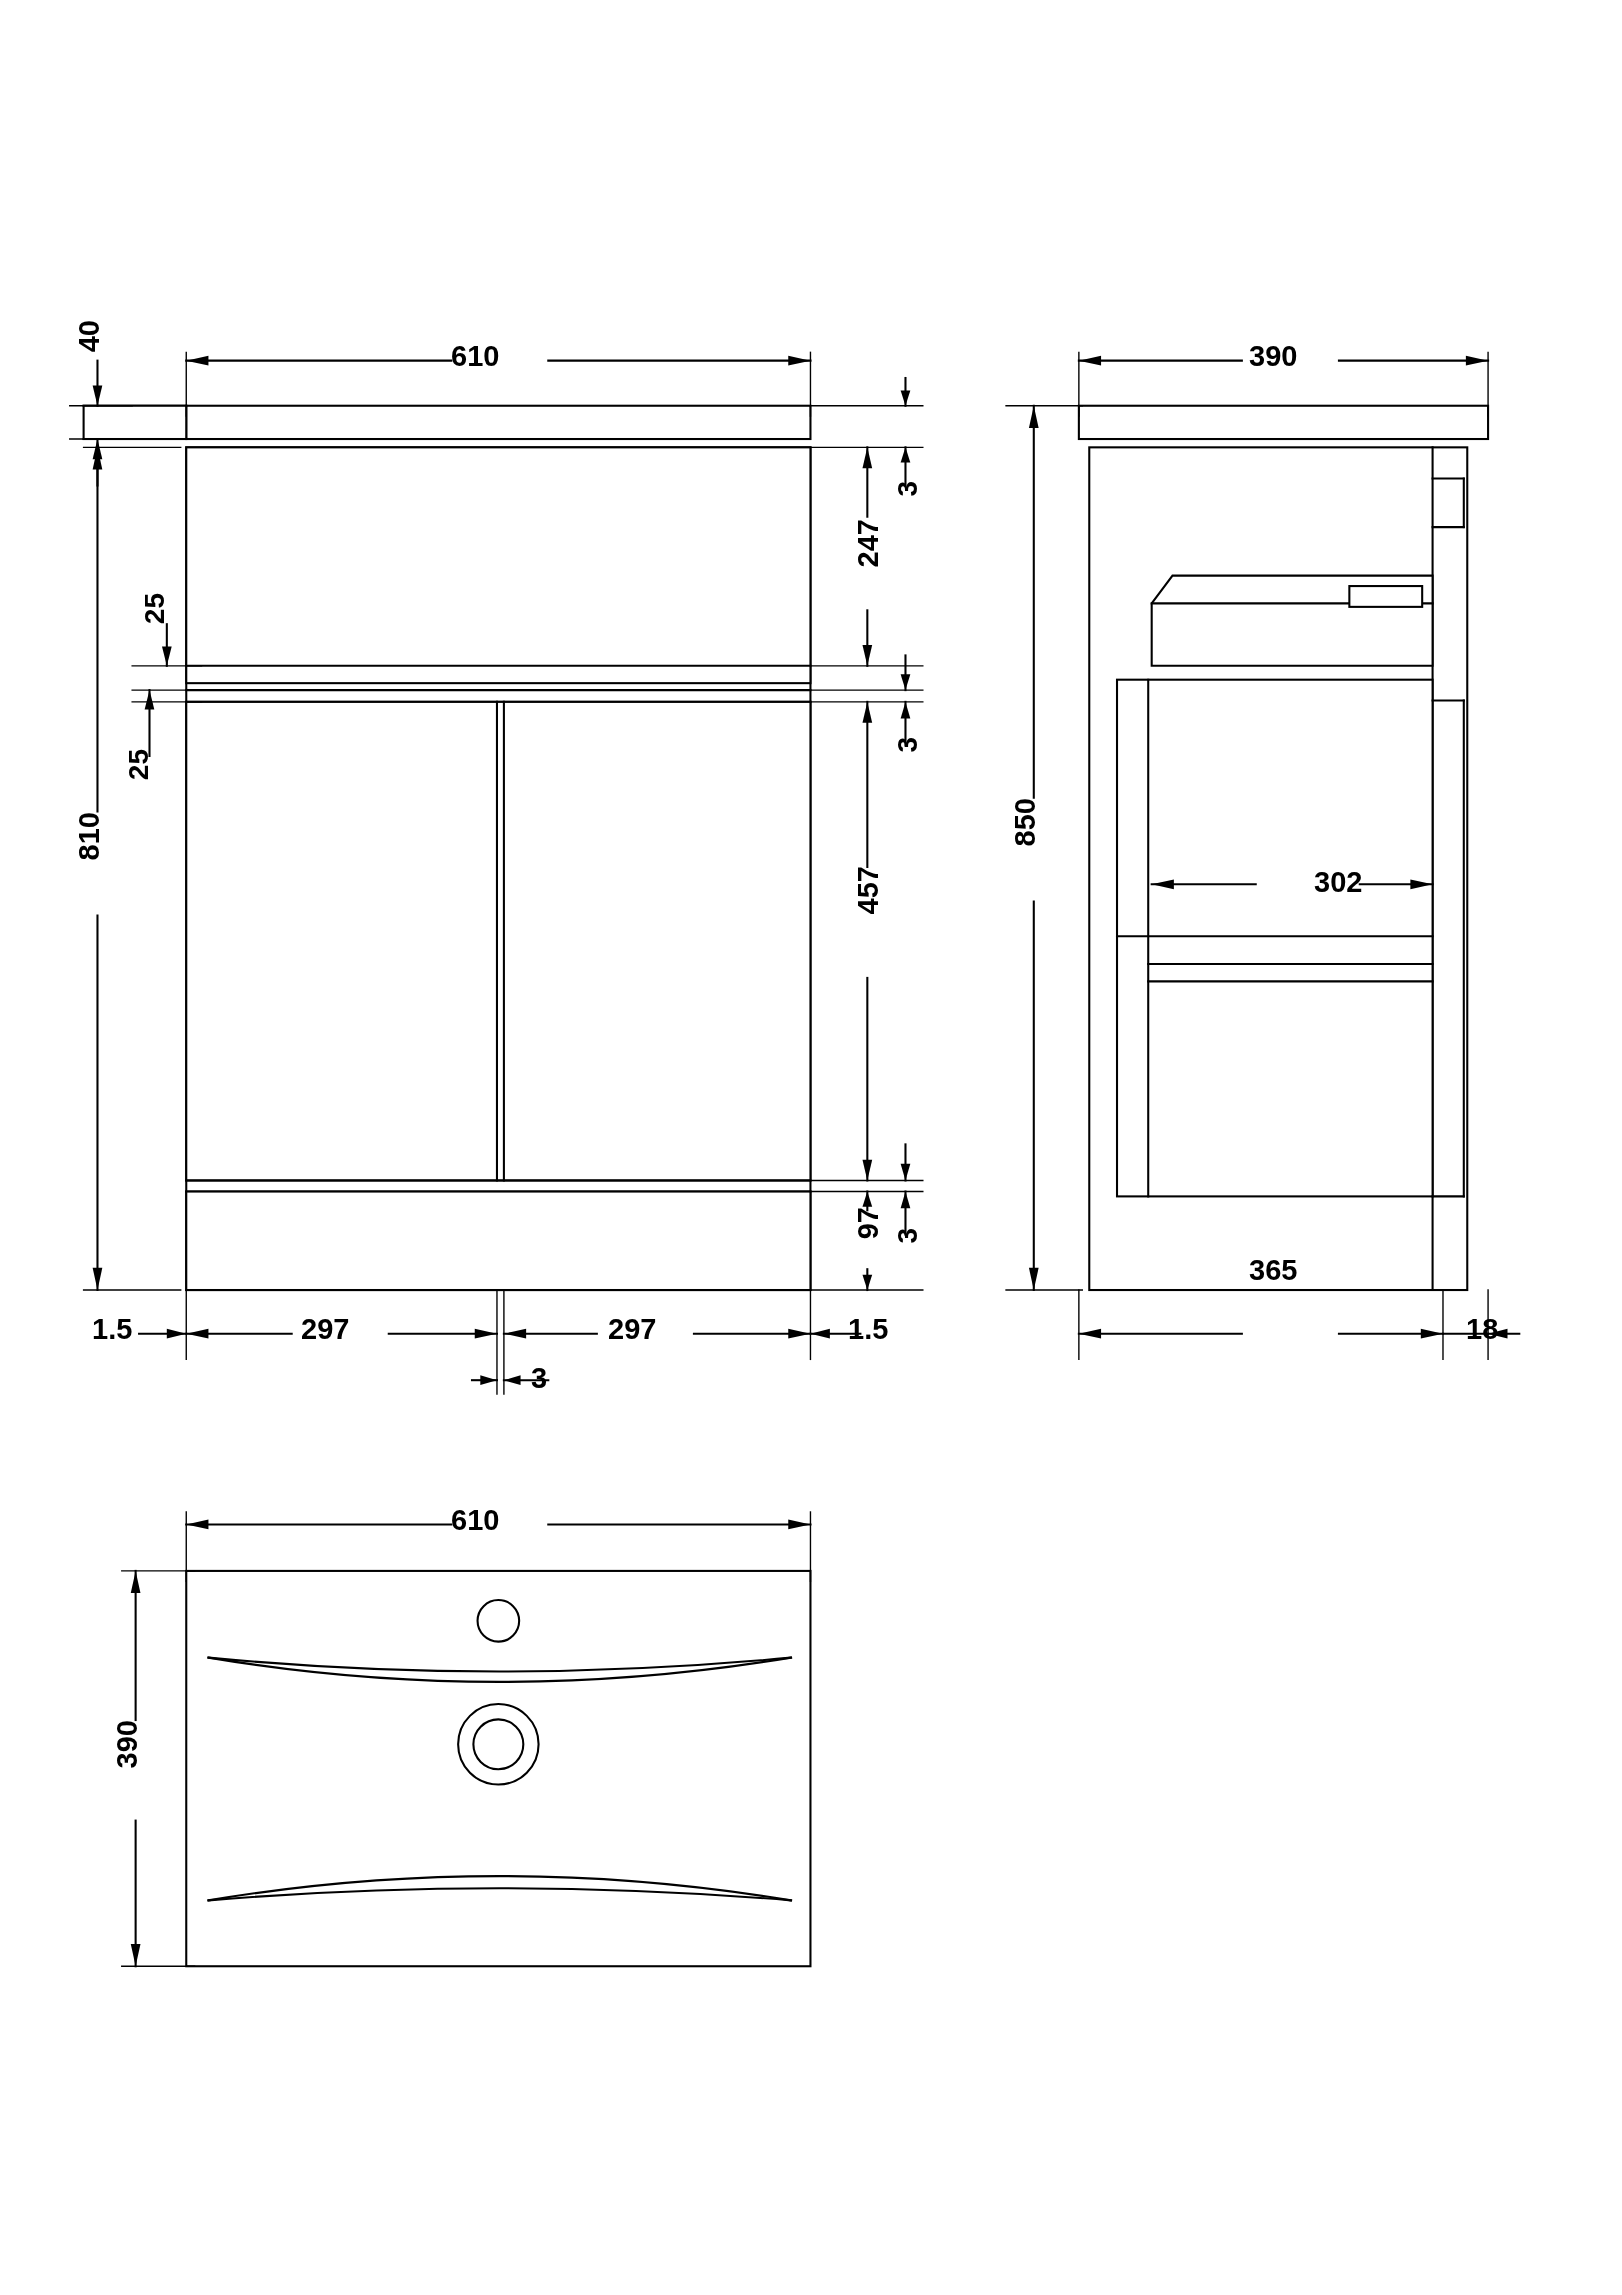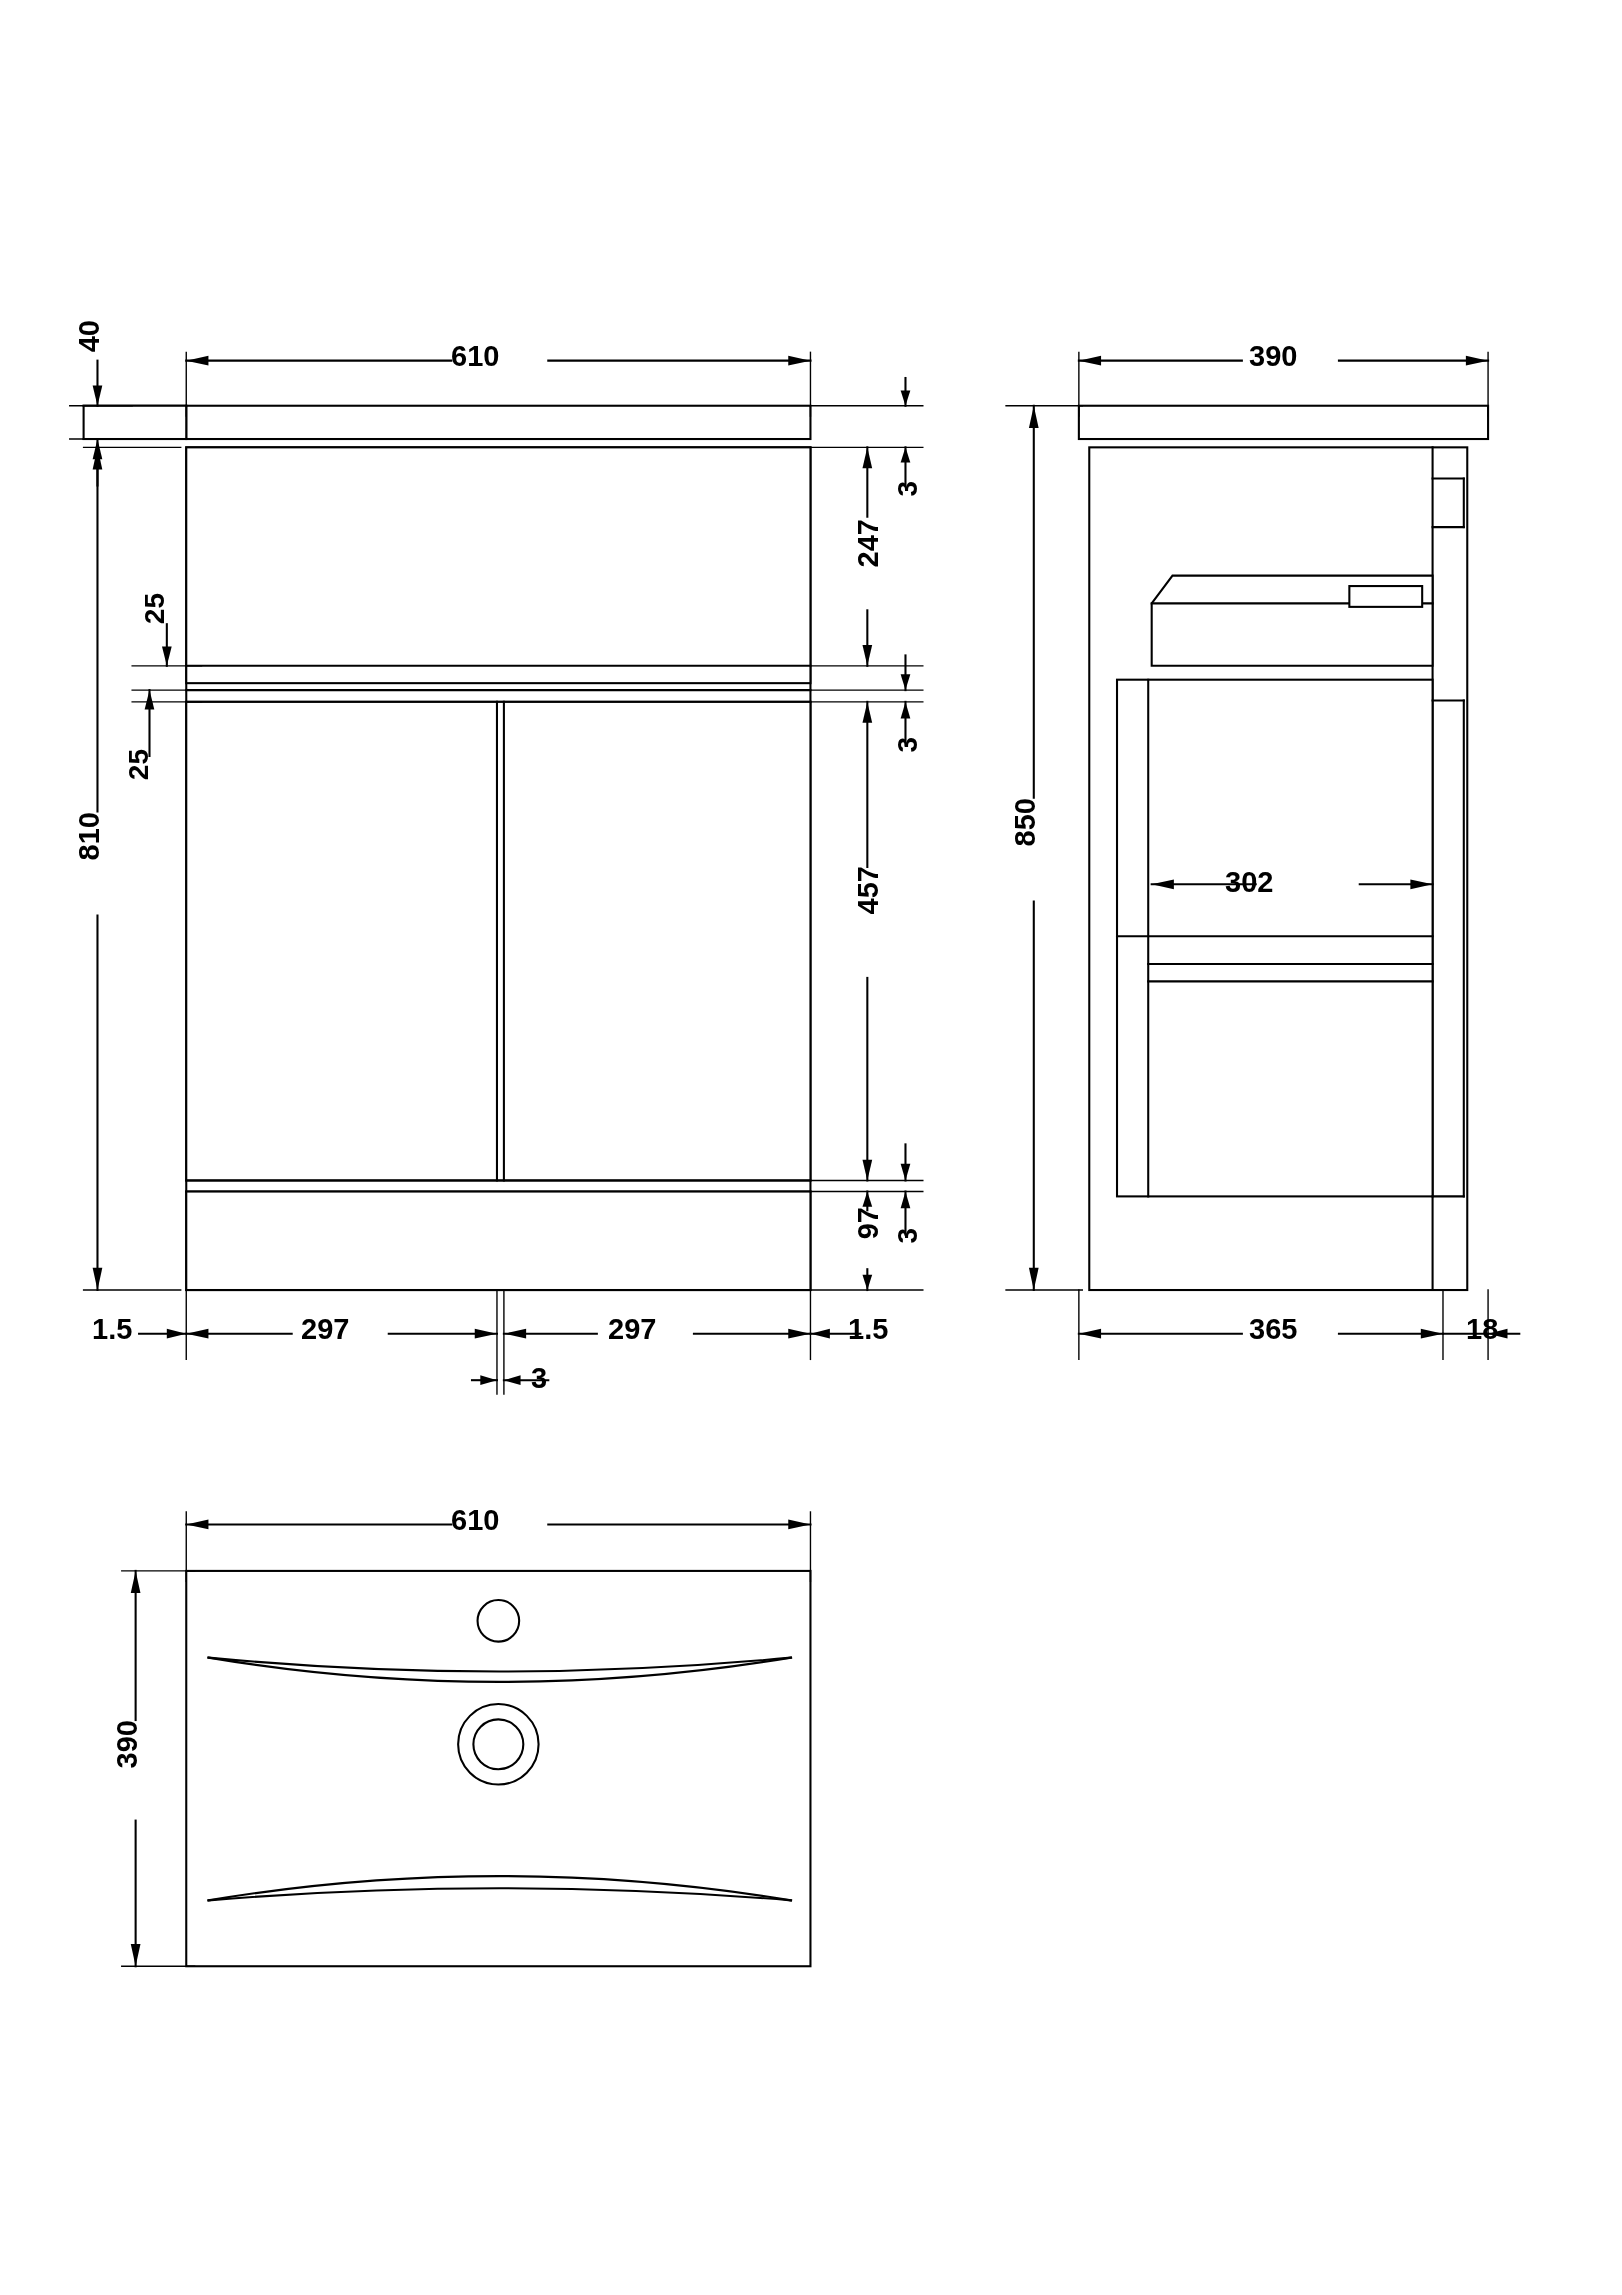--- a/index.html
+++ b/index.html
@@ -230,21 +230,21 @@
 <div class="dimlabel v" style="left:852px;top:1207px;font-size:29px;">97</div>
 
 <div class="dimlabel" style="left:92px;top:1313px;font-size:29px;">1.5</div>
 <div class="dimlabel" style="left:301px;top:1313px;font-size:29px;">297</div>
 <div class="dimlabel" style="left:608px;top:1313px;font-size:29px;">297</div>
 <div class="dimlabel" style="left:848px;top:1313px;font-size:29px;">1.5</div>
 <div class="dimlabel" style="left:531px;top:1362px;font-size:29px;">3</div>
 
 <div class="dimlabel" style="left:1249px;top:340px;font-size:29px;">390</div>
 <div class="dimlabel v" style="left:1009px;top:798px;font-size:29px;">850</div>
-<div class="dimlabel" style="left:1225px;top:866px;font-size:29px;">302</div>
-<div class="dimlabel" style="left:1249px;top:1313px;font-size:29px;">365</div>
+<div class="dimlabel" style="left:1314px;top:866px;font-size:29px;">302</div>
+<div class="dimlabel" style="left:1249px;top:1254px;font-size:29px;">365</div>
 <div class="dimlabel" style="left:1466px;top:1313px;font-size:29px;">18</div>
 
 <div class="dimlabel" style="left:451px;top:1504px;font-size:29px;">610</div>
 <div class="dimlabel v" style="left:111px;top:1720px;font-size:29px;">390</div>
 
 </div>
 
 
 </body></html>

